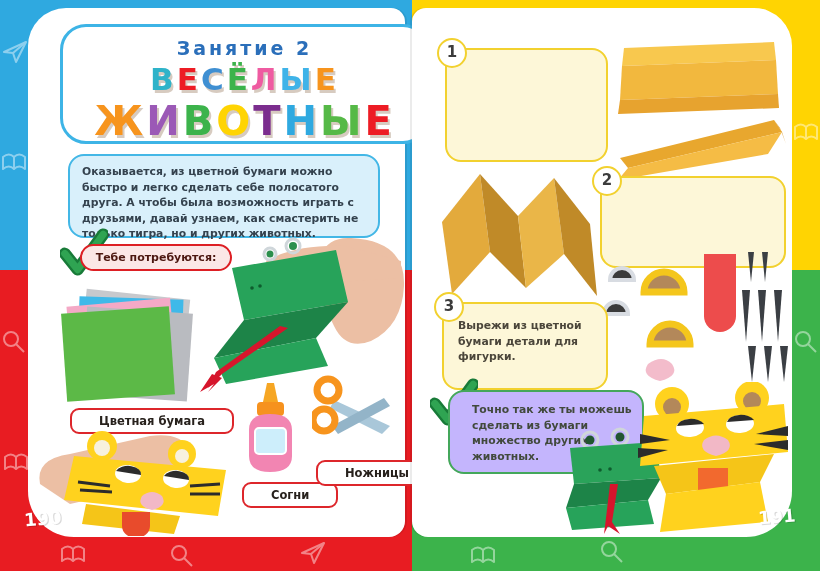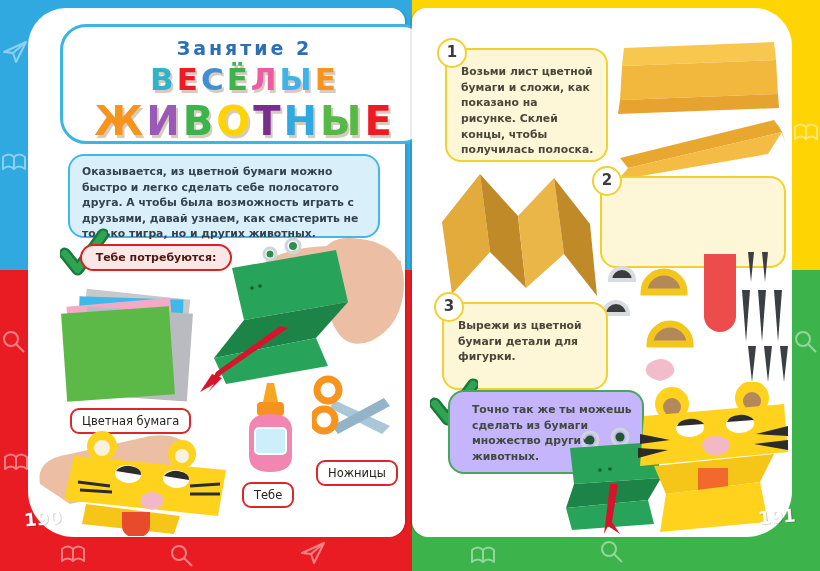--- a/index.html
+++ b/index.html
@@ -32,21 +32,21 @@
     background:#d9f0fb; border:2.5px solid #43b7e6; border-radius:16px;
     padding:8px 12px; font-size:10.8px; font-weight:600; color:#34424e; line-height:1.44; }
 
   .tag-box { background:#fbe7e6; border:2.5px solid #dd1f24; border-radius:16px;
     font-weight:bold; color:#4c1710; display:flex; align-items:center; justify-content:center; }
   #need-box { position:absolute; left:52px; top:236px; width:152px; height:27px; font-size:11px; }
   .check { position:absolute; width:48px; height:52px; }
   #check-left { left:32px; top:218px; }
 
   .material-label { position:absolute; background:#fff; border:2px solid #dd262b; border-radius:9px;
-    padding:4px 10px; font-size:11.5px; font-weight:normal; color:#27211c; white-space:nowrap; }
+    padding:4px 27px; font-size:11.5px; font-weight:bold; color:#27211c; white-space:nowrap; }
 
   .art { position:absolute; }
 
   
   .step-box { position:absolute; background:#fdf7d8; border:2.5px solid #f2d12f; border-radius:16px;
     padding:14px 10px 8px 14px; font-size:10.8px; font-weight:600; color:#4b463a; line-height:1.45; }
   .step-num { position:absolute; left:-10px; top:-12px; width:30px; height:30px; background:#fff;
     border:2.5px solid #f2d12f; border-radius:50%; display:flex; align-items:center; justify-content:center;
     font-size:15px; font-weight:bold; color:#3c3c3c; }
   #step1-box { left:33px;  top:40px;  width:163px; height:114px; }
@@ -174,21 +174,21 @@
       <rect x="10" y="22" width="108" height="88" fill="#5cb947" transform="rotate(-4 64 66)"></rect>
     </svg>
     <div class="material-label" style="left:42px;top:400px">Цветная бумага</div>
 
     <svg class="art" style="left:212px;top:372px" width="62" height="96" viewBox="0 0 62 96">
       <polygon points="27,3 34,3 38,22 23,22" fill="#f6a623"></polygon>
       <rect x="17" y="22" width="27" height="14" rx="4" fill="#f6921e"></rect>
       <path d="M9,50 Q9,34 30,34 Q52,34 52,50 L52,76 Q52,92 30,92 Q9,92 9,76 Z" fill="#f285b2"></path>
       <rect x="15" y="48" width="31" height="26" rx="4" fill="#cdeefb" stroke="#fff" stroke-width="2"></rect>
     </svg>
-    <div class="material-label" style="left:214px;top:474px">Тебе</div>
+    <div class="material-label" style="left:214px;top:474px">Согни</div>
 
     <svg class="art" style="left:284px;top:366px" width="84" height="76" viewBox="0 0 84 76">
       <polygon points="22,26 78,52 70,60 18,34" fill="#a9c7d9"></polygon>
       <polygon points="20,52 72,24 78,32 26,60" fill="#93b4c8"></polygon>
       <circle cx="16" cy="16" r="11" fill="none" stroke="#f7941d" stroke-width="7"></circle>
       <circle cx="12" cy="46" r="11" fill="none" stroke="#f7941d" stroke-width="7"></circle>
     </svg>
     <div class="material-label" style="left:288px;top:452px">Ножницы</div>
 
     <svg class="art" style="left:2px;top:416px" width="214" height="112" viewBox="0 0 214 112">
@@ -211,21 +211,20 @@
       <path d="M112,72 q10,-8 20,0 q6,10 -10,14 q-16,-4 -10,-14 z" fill="#f2b8c6"></path>
       <polygon points="56,80 150,92 144,110 52,100" fill="#f5c518"></polygon>
       <path d="M92,88 h28 v14 a14,12 0 0 1 -28,0 z" fill="#e84b2c"></path>
     </svg>
   </div>
 
   <div class="page" id="page-right">
 
     <div class="step-box" id="step1-box">
       <div class="step-num">1</div>
-      <span>Возьми лист цветной бумаги и сложи, как показано на рисунке. Склей концы, чтобы получилась полоска.</span>
     </div>
 
     <svg class="art" style="left:202px;top:28px" width="168" height="80" viewBox="0 0 168 80">
       <polygon points="10,12 160,6 162,24 8,30" fill="#f8c84e"></polygon>
       <polygon points="8,30 162,24 164,58 6,64" fill="#f2b83e"></polygon>
       <polygon points="6,64 164,58 165,72 4,78" fill="#e7a32f"></polygon>
     </svg>
 
     <svg class="art" style="left:196px;top:106px" width="180" height="72" viewBox="0 0 180 72">
       <polygon points="12,44 166,6 174,18 20,54" fill="#e8a72e"></polygon>

